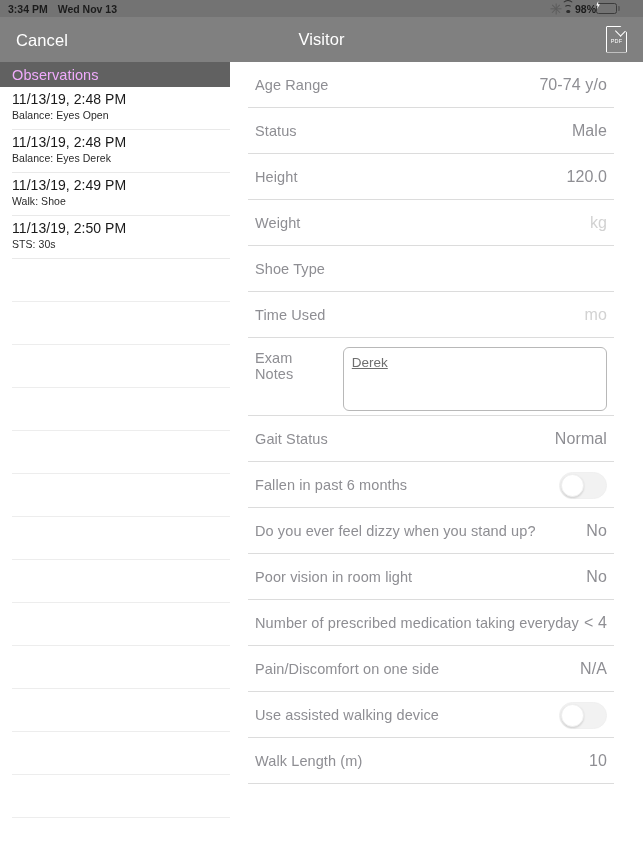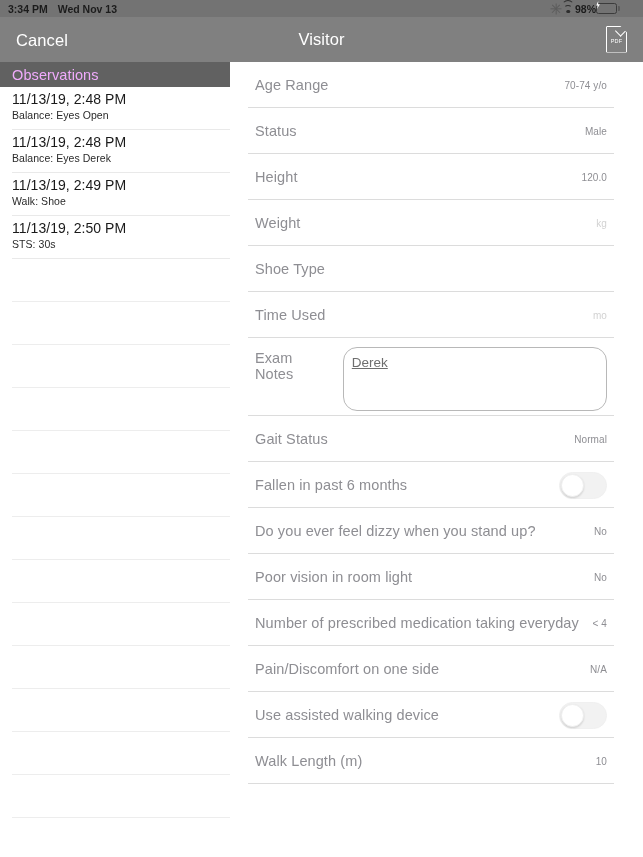--- a/index.html
+++ b/index.html
@@ -133,35 +133,35 @@
   .frow {
     position:relative; height:46px;
     display:flex; align-items:center;
     padding:0 25px 0 25px;
   }
   .frow .fsep {
     position:absolute; left:18px; right:18px; bottom:0;
     height:1px; background:#dcdcdc;
   }
   .flabel { font-size:14.5px; color:#8e8e93; letter-spacing:.1px; }
-  .fvalue { margin-left:auto; font-size:10px; color:#8e8e93; letter-spacing:.1px;text-align:right; }
+  .fvalue { margin-left:auto; font-size:16px; color:#8e8e93; letter-spacing:.1px;text-align:right; }
   .fvalue.dim { color:#d2d2d2; }
 
   .frow-notes {
     position:relative; height:78px; display:flex; align-items:flex-start;
     padding:9px 25px 0 25px;
   }
   .frow-notes .fsep {
     position:absolute; left:18px; right:18px; bottom:0;
     height:1px; background:#dcdcdc;
   }
   .notes-label { font-size:14.5px; color:#8e8e93; letter-spacing:.1px; padding-top:3px; }
   .notes-box {
     margin-left:9px; width:268px; height:64px;
-    border:1px solid #b8b8b8; border-radius:14px;
+    border:1px solid #b8b8b8; border-radius:6px;
     padding:7px 8px; font-size:13.5px; color:#6e6e6e;
     font-family:"Liberation Sans", sans-serif;
     background:#ffffff; resize:none; outline:none; line-height:16px;text-decoration:underline;
   }
 
   .toggle {
     margin-left:auto; width:48px; height:27px;
     border-radius:14px; background:#f2f2f2;
     position:relative; cursor:pointer; border:1px solid #f0f0f0;
   }

